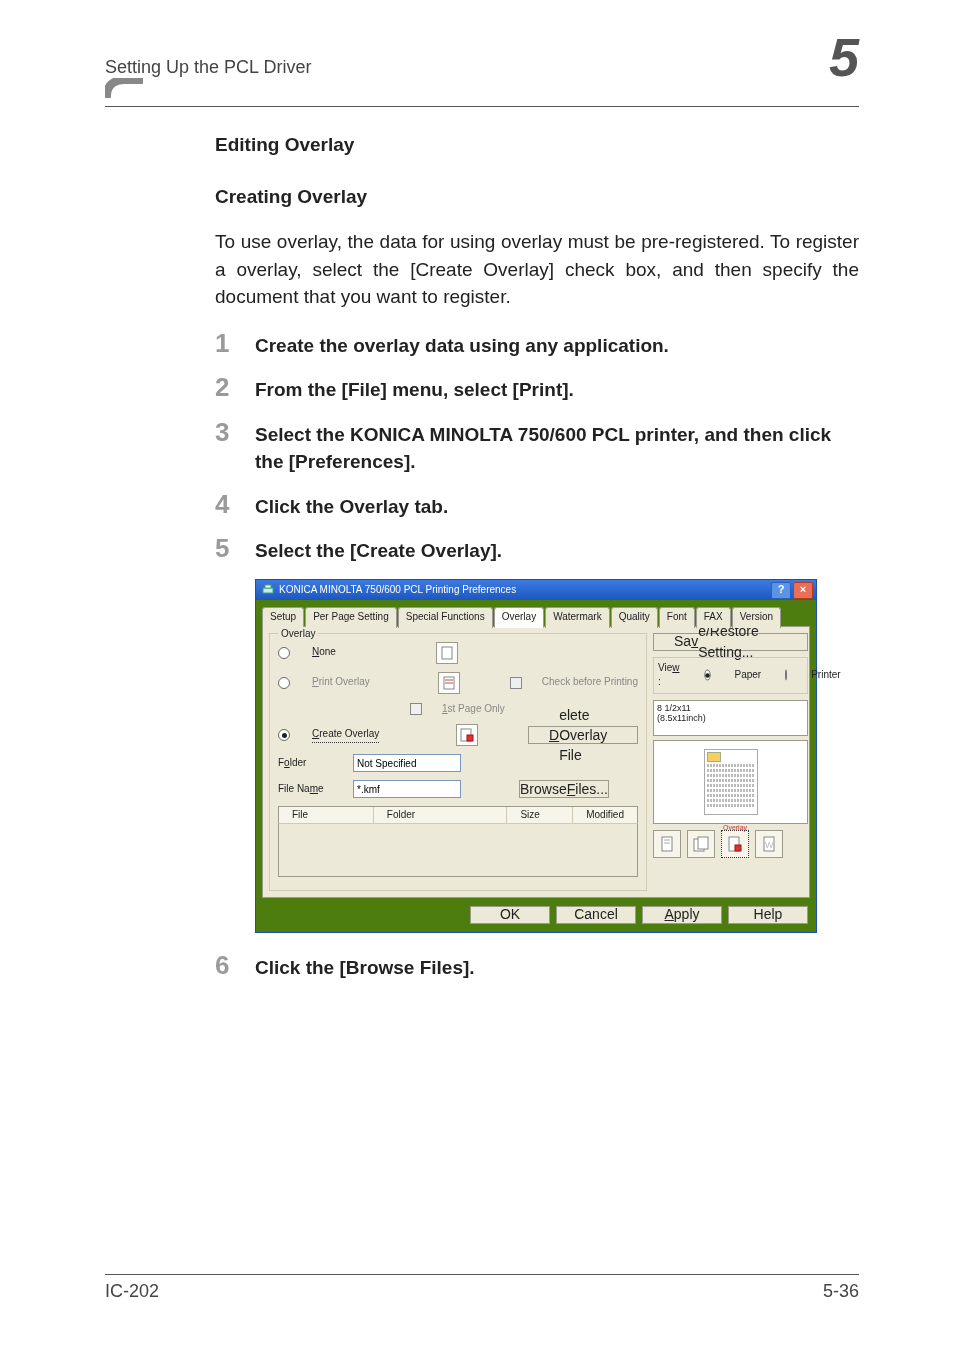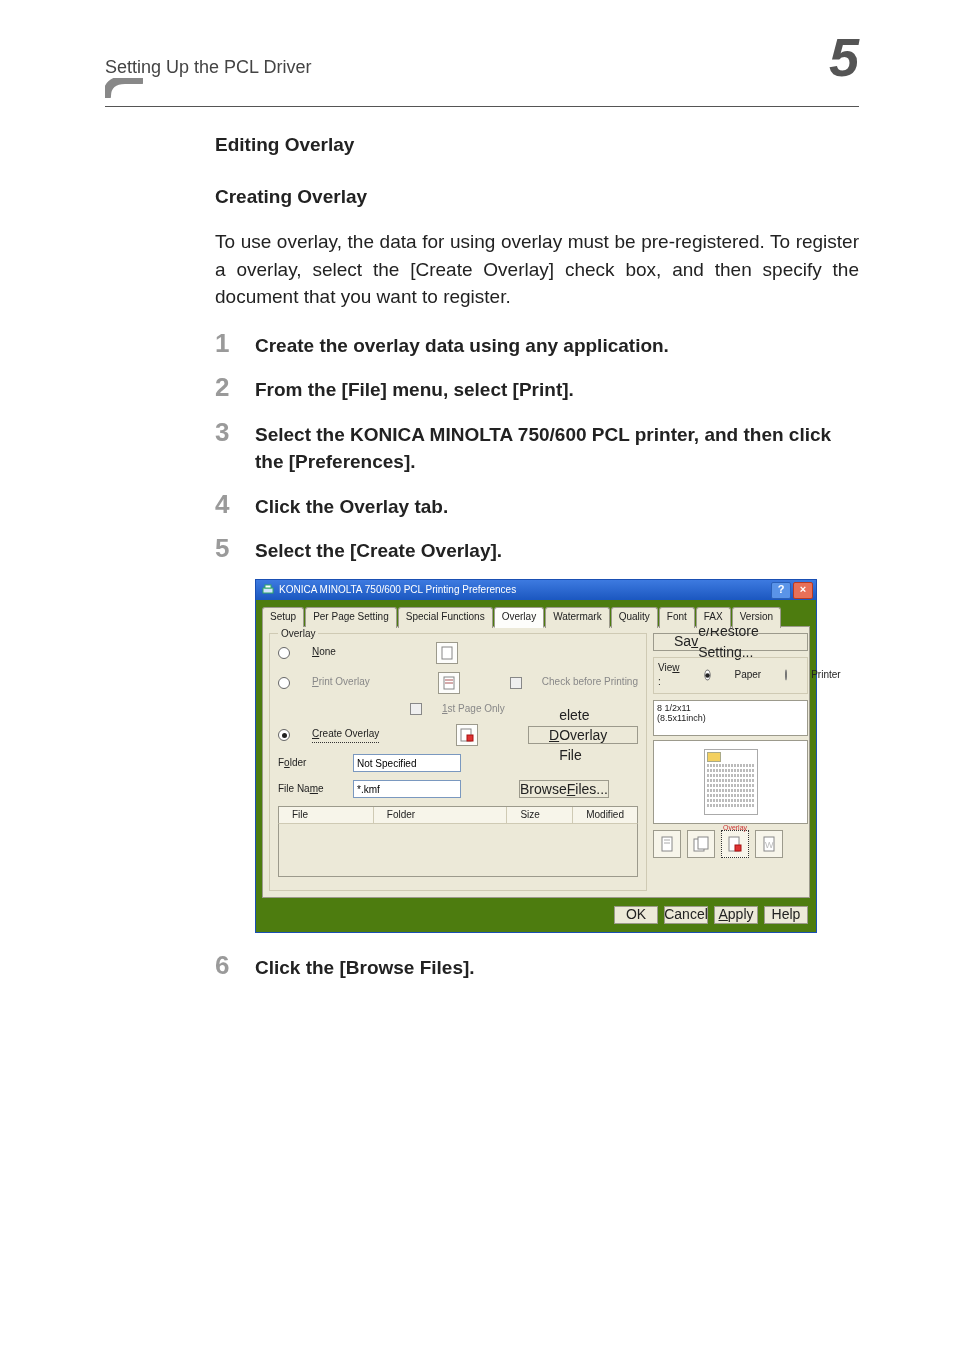--- a/index.html
+++ b/index.html
@@ -182,21 +182,21 @@
   .preview-doc .hdrimg { width:12px; height:8px; background:#f3d060; border:1px solid #aa8;}
   .preview-doc .wavy { margin-top:2px; height:3px; background:repeating-linear-gradient(90deg,#bbb 0 2px,#fff 2px 3px);}
   .toolbar { display:flex; gap:6px; justify-content:flex-start;}
   .toolbar .tbtn { width:26px; height:26px; border:1px solid #9c9a8c; background:#f7f5ea; position:relative; display:flex; align-items:center; justify-content:center;}
   .tbtn.sel { border:1px dotted #333;}
   .tbtn .tag { position:absolute; top:-8px; font-size:7px; color:#c33;}
   .dlg-footer {
     display:flex; justify-content:flex-end; gap:6px;
     padding:8px 2px 2px 2px;
   }
-  .dlg-footer .winbtn2 { width:44px;}
+  .dlg-footer .winbtn2 { width:80px;}
   
   .page-footer {
     position:absolute;
     left:105px; right:95px; bottom:50px;
     border-top:1px solid #555;
     display:flex; justify-content:space-between;
     padding-top:6px;
     font-size:18px;
     color:#444;
   }
@@ -423,13 +423,17 @@
     </div>
 
     <ul class="step-list">
       <li class="step">
         <div class="step-num">6</div>
         <div class="step-body">Click the [Browse Files].</div>
       </li>
     </ul>
   </div>
 
+  <div class="page-footer">
+    <span>IC-202</span>
+    <span>5-36</span>
+  </div>
 </div>
 
 </body></html>

